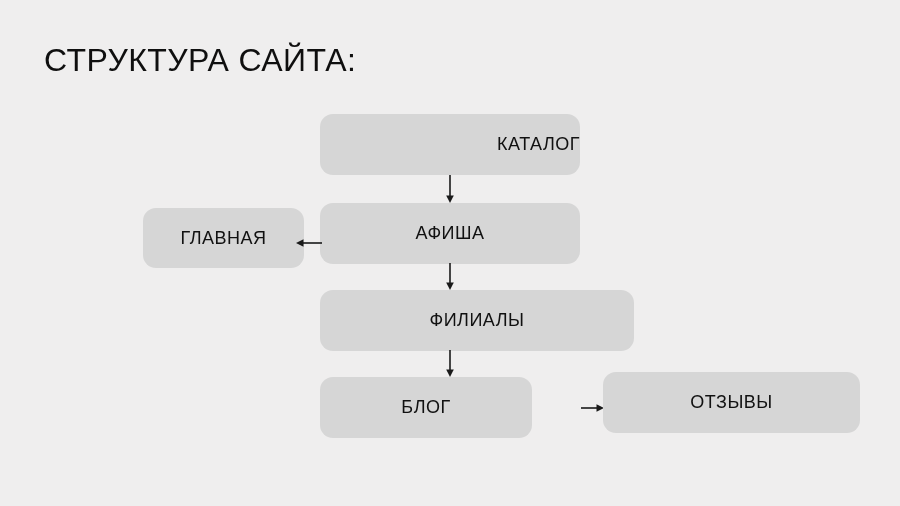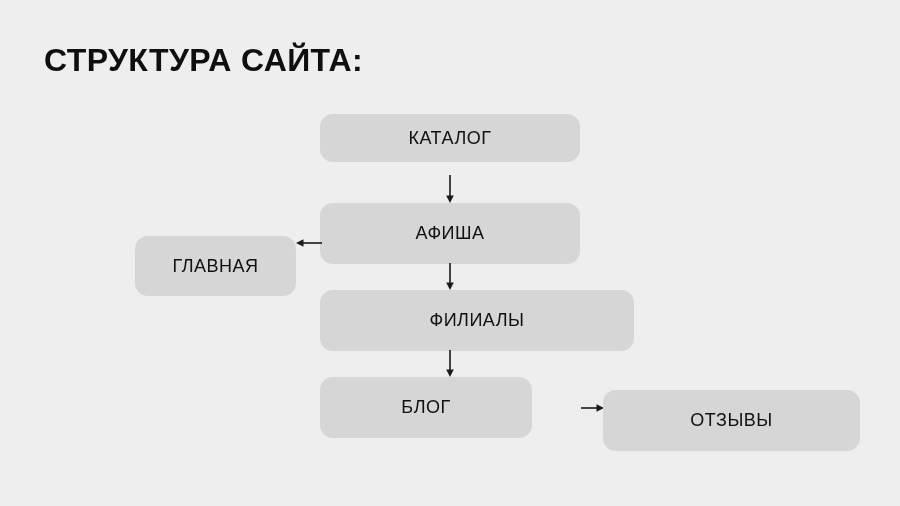--- a/index.html
+++ b/index.html
@@ -23,21 +23,21 @@
 
   
   #page-title {
     position: absolute;
     left: 44px;
     top: 40px;
     font-size: 32px;
     line-height: 40px;
     letter-spacing: 0.4px;
     color: #0f0f0f;
-    font-weight: 700;
+    font-weight: 400;
     white-space: nowrap;
   }
 
   
   .node {
     position: absolute;
     background: #d6d6d6;
     border-radius: 13px;
     display: flex;
     align-items: center;
@@ -70,32 +70,32 @@
     fill: #1a1a1a;
   }
 </style>
 </head>
 <body>
 
 <div id="slide">
 
   <div id="page-title">СТРУКТУРА САЙТА:</div>
 
-  <div class="node" style="left:320px; top:114px; width:260px; height:48px;">
+  <div class="node" style="left:320px; top:114px; width:260px; height:61px;justify-content:flex-end;">
     <span class="node-label">КАТАЛОГ</span>
   </div>
 
   <div class="arrow" style="left:444px; top:175px; width:12px; height:29px;">
     <svg width="12" height="29" viewBox="0 0 12 29">
       <line class="arrow-line" x1="6" y1="0" x2="6" y2="23"></line>
       <polygon class="arrow-head" points="6,28 2.2,20.5 9.8,20.5"></polygon>
     </svg>
   </div>
 
-  <div class="node" style="left:135px; top:208px; width:161px; height:60px;margin-top:28px;">
+  <div class="node" style="left:143px; top:208px; width:161px; height:60px;">
     <span class="node-label">ГЛАВНАЯ</span>
   </div>
 
   <div class="node" style="left:320px; top:203px; width:260px; height:61px;">
     <span class="node-label">АФИША</span>
   </div>
 
   <div class="arrow" style="left:296px; top:237px; width:26px; height:12px;">
     <svg width="26" height="12" viewBox="0 0 26 12">
       <line class="arrow-line" x1="26" y1="6" x2="5" y2="6"></line>
@@ -125,17 +125,17 @@
     <span class="node-label">БЛОГ</span>
   </div>
 
   <div class="arrow" style="left:581px; top:402px; width:23px; height:12px;">
     <svg width="23" height="12" viewBox="0 0 23 12">
       <line class="arrow-line" x1="0" y1="6" x2="18" y2="6"></line>
       <polygon class="arrow-head" points="23,6 15.5,2.2 15.5,9.8"></polygon>
     </svg>
   </div>
 
-  <div class="node" style="left:603px; top:390px; width:257px; height:61px;">
+  <div class="node" style="left:603px; top:372px; width:257px; height:61px;">
     <span class="node-label">ОТЗЫВЫ</span>
   </div>
 
 </div>
 
 </body></html>

